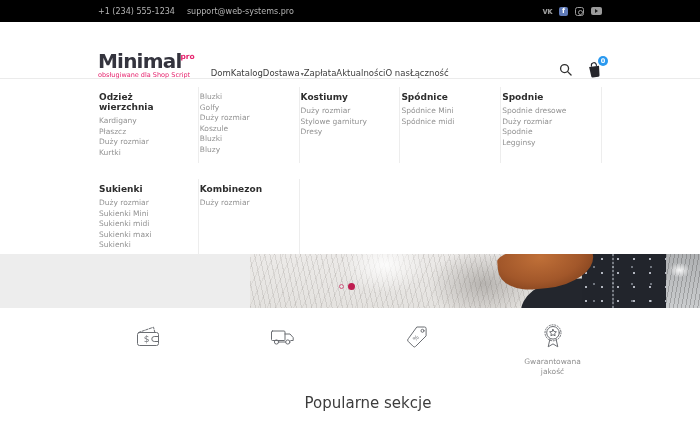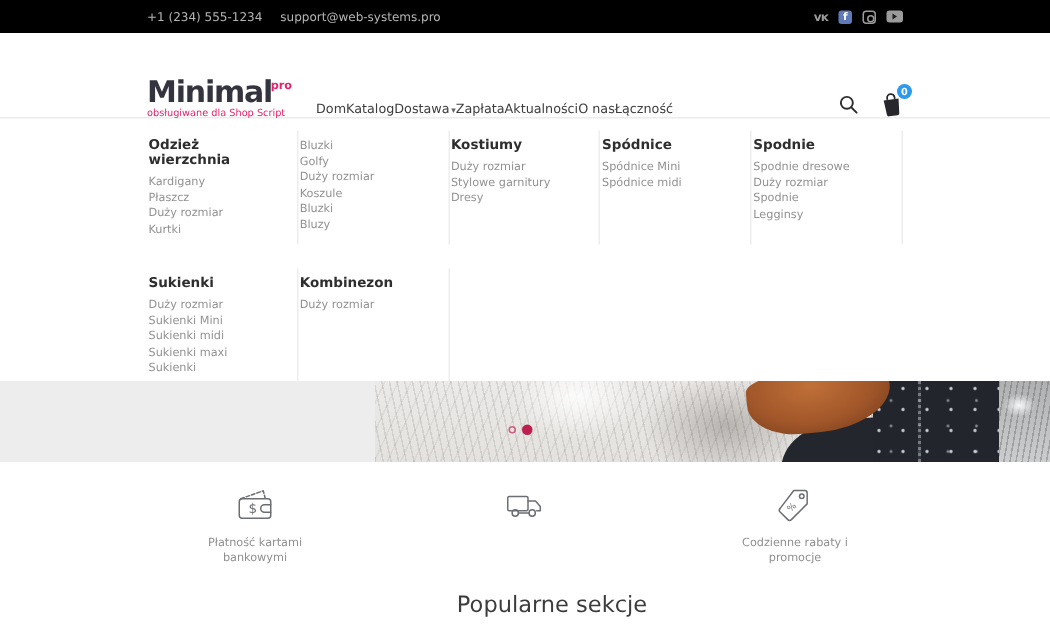--- a/index.html
+++ b/index.html
@@ -211,38 +211,45 @@
 </div>
 
 <div class="features">
   <div class="feature">
     <svg viewBox="0 0 30 30">
       <path d="M5.5 10.5 L20.5 5.2 L21.8 10.2" stroke-dasharray="2.4 1.4"></path>
       <rect x="4.5" y="10.5" width="21" height="13" rx="2"></rect>
       <path d="M25.5 14.5 h-4.2 a2.5 2.5 0 0 0 0 5 h4.2"></path>
       <text x="13.5" y="20" text-anchor="middle" font-size="9" stroke="none" fill="#6b6e73">$</text>
     </svg>
-    <div class="feature-label">Płatność kartami bankowymi</div>
   </div>
   <div class="feature">
     <svg viewBox="0 0 30 30">
       <rect x="3.5" y="9" width="13.5" height="9.5" rx="1"></rect>
       <path d="M17 12 h5 l3.2 3.6 v2.9 h-2.4"></path>
       <circle cx="8.5" cy="20" r="2.1"></circle>
       <circle cx="19.8" cy="20" r="2.1"></circle>
       <path d="M10.7 20 h6.9"></path>
     </svg>
   </div>
   <div class="feature">
     <svg viewBox="0 0 30 30">
       <path d="M14.2 5 h7.3 a1.6 1.6 0 0 1 1.6 1.6 v7.3 L12.6 24.4 a1.7 1.7 0 0 1 -2.4 0 L5.1 19.3 a1.7 1.7 0 0 1 0 -2.4 z"></path>
       <circle cx="19.5" cy="8.8" r="1.5"></circle>
       <text x="12.8" y="18" text-anchor="middle" font-size="6" stroke="none" fill="#6b6e73" transform="rotate(-45 12.8 16)">%</text>
     </svg>
-    <div class="feature-label">Codzienne rabaty i promocje</div>
+  </div>
+  <div class="feature">
+    <svg viewBox="0 0 30 30">
+      <circle cx="15" cy="10.8" r="6.3"></circle>
+      <circle cx="15" cy="10.8" r="8" stroke-dasharray="1.1 1.7"></circle>
+      <path d="M12 16.8 L10.2 24.8 l4.8-2.9 4.8 2.9 -1.8-8"></path>
+      <path d="M15 7.4 l1.05 2.1 2.35 .35 -1.7 1.65 .4 2.3 -2.1-1.1 -2.1 1.1 .4-2.3 -1.7-1.65 2.35-.35 z"></path>
+    </svg>
+    <div class="feature-label">Gwarantowana jakość</div>
   </div>
 </div>
 
 <div class="section-title">Popularne sekcje</div>
 <div class="popular-grid">
   <div class="popular-cell"></div>
   <div class="popular-cell"></div>
   <div class="popular-cell"></div>
 </div>
 

